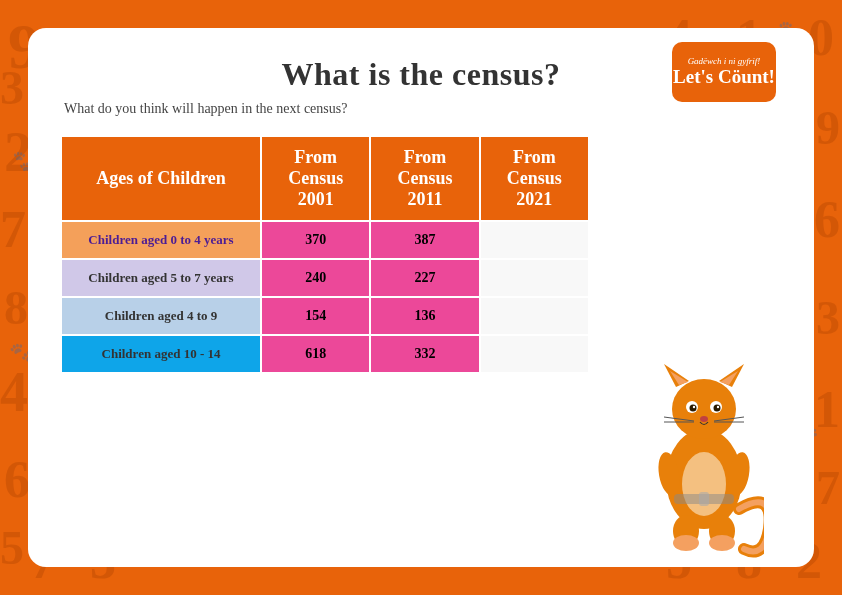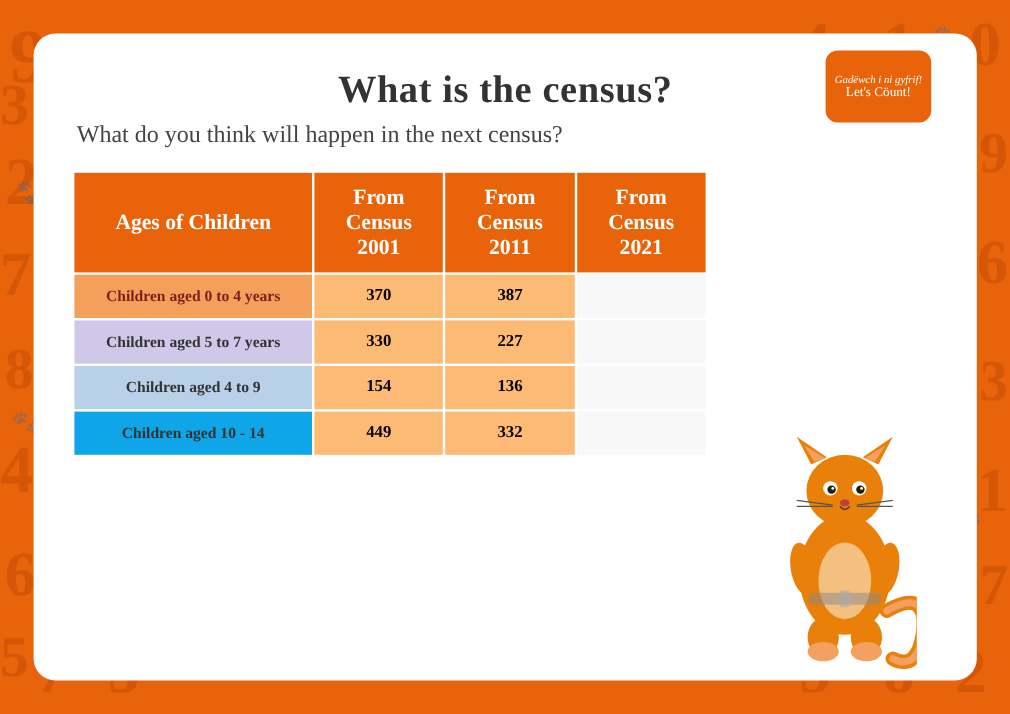--- a/index.html
+++ b/index.html
@@ -46,52 +46,52 @@
     .title {
       font-size: 32px;
       font-weight: bold;
       color: #333;
       text-align: center;
       margin-bottom: 8px;
       letter-spacing: 0.5px;
     }
 
     .subtitle {
-      font-size: 20px;
+      font-size: 14px;
       color: #444;
       margin-bottom: 18px;
       margin-left: 4px;
     }
 
     
     .logo-badge {
       position: absolute;
       top: 14px;
       right: 38px;
-      width: 88px;
+      width: 104px;
       height: 60px;
       background: #e8630a;
       border-radius: 10px;
       display: flex;
       flex-direction: column;
       align-items: center;
       justify-content: center;
       z-index: 10;
       padding: 4px 6px;
     }
 
     .logo-badge .badge-text1 {
       font-size: 9px;
       color: #fff;
       font-style: italic;
     }
 
     .logo-badge .badge-text2 {
-      font-size: 11px;
-      font-weight: normal;
+      font-size: 19px;
+      font-weight: bold;
       color: #fff;
       white-space: nowrap;
     }
 
     
     .table-wrapper {
       width: 100%;
       max-width: 530px;
     }
 
@@ -123,26 +123,26 @@
       text-align: center;
     }
 
     tbody tr td:first-child {
       text-align: center;
       font-size: 13px;
       font-weight: bold;
     }
 
     
-    .row-orange { background: #f4a05a; color: #7f1d1d; }
+    .row-orange { background: #f4a05a; color: #4c1d95; }
     .row-lavender { background: #d0c8e8; color: #333; }
     .row-blue { background: #b8d0e8; color: #333; }
     .row-pink { background: #0ea5e9; color: #333; }
 
-    .cell-light { background: #fdba74; }
+    .cell-light { background: #ec4899; }
     .cell-white { background: #f8f8f8; }
 
     
     .cat-container {
       position: absolute;
       right: 50px;
       bottom: 38px;
       width: 120px;
       height: 220px;
       z-index: 5;
@@ -219,33 +219,33 @@
         </thead>
         <tbody id="table-body">
         <tr>
               <td class="row-orange">Children aged 0 to 4 years</td>
               <td class="cell-light">370</td>
               <td class="cell-light">387</td>
               <td class="cell-white"></td>
             </tr>
             <tr>
               <td class="row-lavender">Children aged 5 to 7 years</td>
-              <td class="cell-light">330</td>
+              <td class="cell-light">240</td>
               <td class="cell-light">227</td>
               <td class="cell-white"></td>
             </tr>
             <tr>
               <td class="row-blue">Children aged 4 to 9</td>
               <td class="cell-light">154</td>
               <td class="cell-light">136</td>
               <td class="cell-white"></td>
             </tr>
             <tr>
               <td class="row-pink">Children aged 10 - 14</td>
-              <td class="cell-light">449</td>
+              <td class="cell-light">618</td>
               <td class="cell-light">332</td>
               <td class="cell-white"></td>
             </tr>
           </tbody>
       </table>
     </div>
 
     <div class="cat-container">
       <svg viewBox="0 0 120 260" width="120" height="260" xmlns="http://www.w3.org/2000/svg">
 

